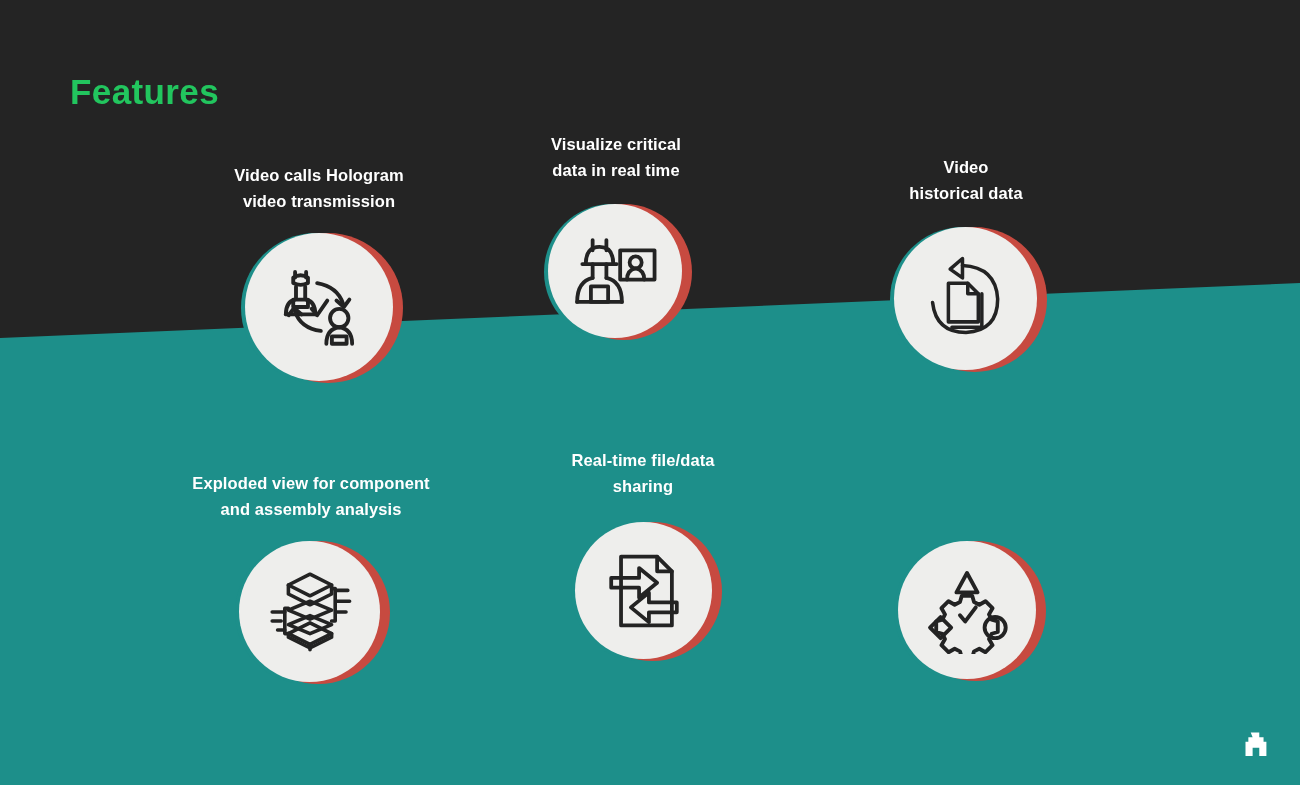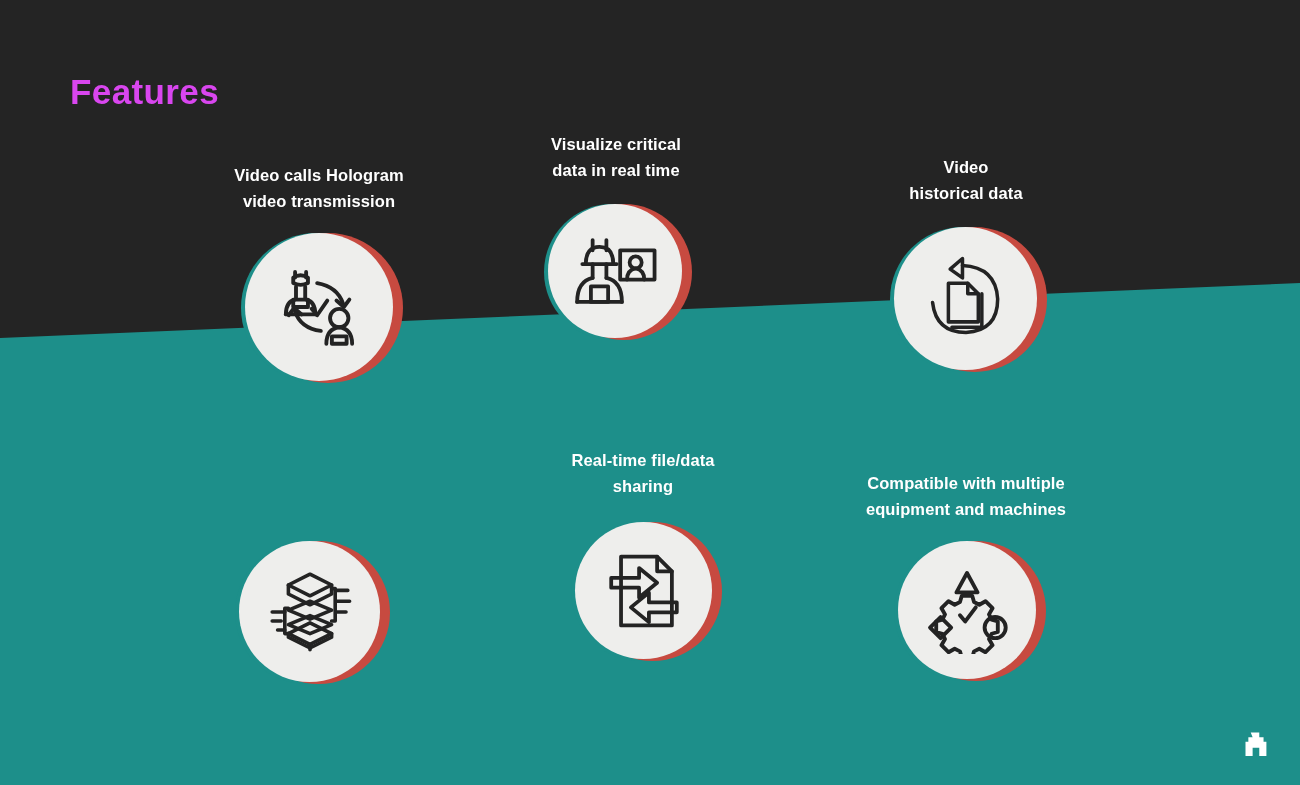--- a/index.html
+++ b/index.html
@@ -32,21 +32,21 @@
     background:#1d8f8a;
     clip-path:polygon(0 338px, 1300px 283px, 1300px 785px, 0 785px);
     z-index:1;
   }
 
   
   #page-title {
     position:absolute;
     left:70px; top:72px;
     z-index:6;
-    color:#d946ef;
+    color:#22c55e;
     font-size:35px;
     font-weight:bold;
     letter-spacing:0.4px;
   }
 
   
   .feature {
     position:absolute;
     z-index:5;
   }
@@ -194,20 +194,22 @@
 
             <path d="M30 32 h22 l12 12 v32 h-34 z"></path>
             <path d="M52 32 v12 h12"></path>
           </svg>
         </span>
       </div>
     </div>
   </div>
 
   <div class="feature" style="left:171px; top:471px; width:280px; height:240px;">
+    <div class="feature-label" style="top:0;">Exploded view for component
+and assembly analysis</div>
     <div class="medallion" style="left:68px; top:70px; width:143px; height:143px;">
       <div class="ring-teal" style="width:143px; height:143px;"></div>
       <div class="ring-red" style="width:143px; height:143px;"></div>
       <div class="disc" style="width:141px; height:141px;">
         <span>
           <svg width="90" height="90" viewBox="0 0 100 100" fill="none" stroke="#232323" stroke-width="4" stroke-linecap="round" stroke-linejoin="round">
 
             <path d="M50 8 L74 20 L50 32 L26 20 Z"></path>
             <path d="M26 20 v10 L50 42 L74 30 V20"></path>
 
@@ -246,22 +248,20 @@
             <path d="M10 34 h34 v-12 l22 18 -22 18 v-12 h-34 z"></path>
 
             <path d="M90 64 h-34 v-12 l-22 18 22 18 v-12 h34 z"></path>
           </svg>
         </span>
       </div>
     </div>
   </div>
 
   <div class="feature" style="left:826px; top:471px; width:280px; height:240px;">
-    <div class="feature-label" style="top:0;">Compatible with multiple
-equipment and machines</div>
     <div class="medallion" style="left:72px; top:70px; width:140px; height:140px;">
       <div class="ring-teal" style="width:140px; height:140px;"></div>
       <div class="ring-red" style="width:140px; height:140px;"></div>
       <div class="disc" style="width:138px; height:138px;">
         <span>
           <svg width="88" height="88" viewBox="0 0 100 100" fill="none" stroke="#232323" stroke-width="4.4" stroke-linecap="round" stroke-linejoin="round">
 
             <path d="M50 8 L62 30 H38 Z"></path>
 
             <path d="M20 58 L32 70 L20 82 L8 70 Z"></path>

